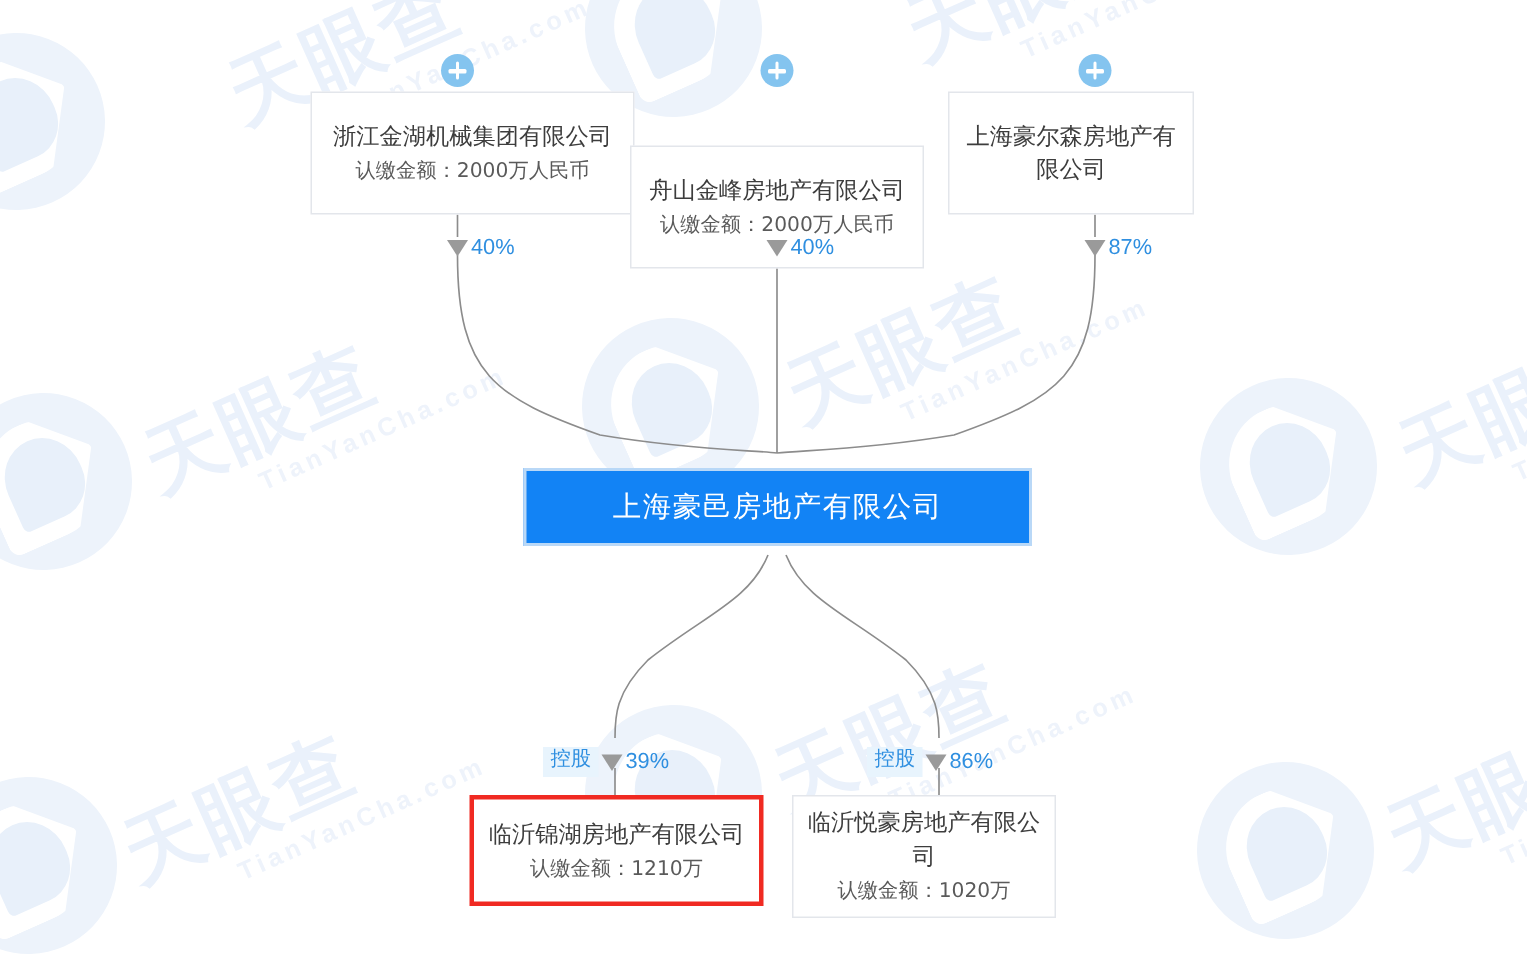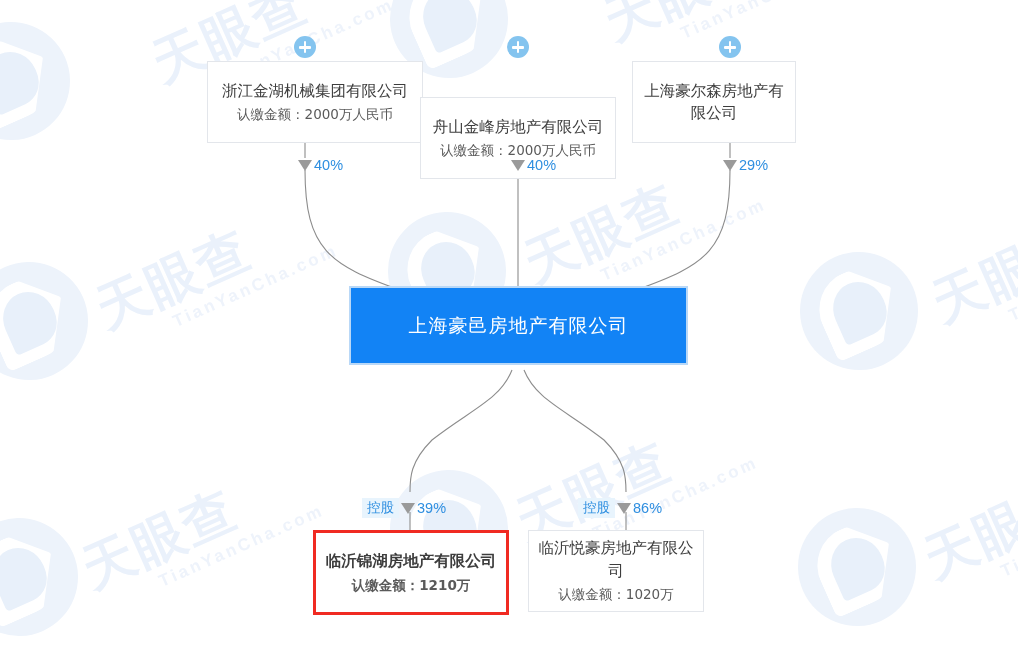--- a/index.html
+++ b/index.html
@@ -187,21 +187,21 @@
     font-size: 14.5px;
     color: #2f8fe0;
     font-family: "Liberation Sans", sans-serif;
   }
   .tag {
     font-size: 13.5px;
     color: #2f8fe0;
     background: #e8f4fd;
     padding: 2px 5px;
     line-height: 1.2;
-    font-family: Liberation Sans, sans-serif;
+    font-family: Liberation Mono, monospace;
   }
 </style>
 </head>
 <body>
 
 <div id="stage">
 
   <div class="wm-layer">
     <div class="wm-logo" style="left:-48px; top:22px;"></div>
     <div class="wm" style="left:148px; top:-18px;">
@@ -292,40 +292,40 @@
     <span class="pct">40%</span>
   </div>
 
   <div class="edge-label" style="left:511px; top:157px;">
     <div class="tri-down"></div>
     <span class="pct">40%</span>
   </div>
 
   <div class="edge-label" style="left:723px; top:157px;">
     <div class="tri-down"></div>
-    <span class="pct">29%</span>
-  </div>
-
-  <div class="center-node" style="left:349px; top:286px; width:339px; height:79px;">
+    <span class="pct">87%</span>
+  </div>
+
+  <div class="center-node" style="left:349px; top:312px; width:339px; height:52px;">
     <div class="nm">上海豪邑房地产有限公司</div>
   </div>
 
   <div class="edge-label" style="left:362px; top:498px;">
     <span class="tag">控股</span>
     <div class="tri-down"></div>
     <span class="pct">39%</span>
   </div>
 
   <div class="edge-label" style="left:578px; top:498px;">
     <span class="tag">控股</span>
     <div class="tri-down"></div>
     <span class="pct">86%</span>
   </div>
 
-  <div class="node highlight" style="left:313px; top:530px; width:196px; height:85px;font-weight:bold;">
+  <div class="node highlight" style="left:313px; top:530px; width:196px; height:74px;">
     <div class="nm">临沂锦湖房地产有限公司</div>
     <div class="amt">认缴金额：1210万</div>
   </div>
 
   <div class="node" style="left:528px; top:530px; width:176px; height:82px;">
     <div class="nm">临沂悦豪房地产有限公司</div>
     <div class="amt">认缴金额：1020万</div>
   </div>
 
 </div>

